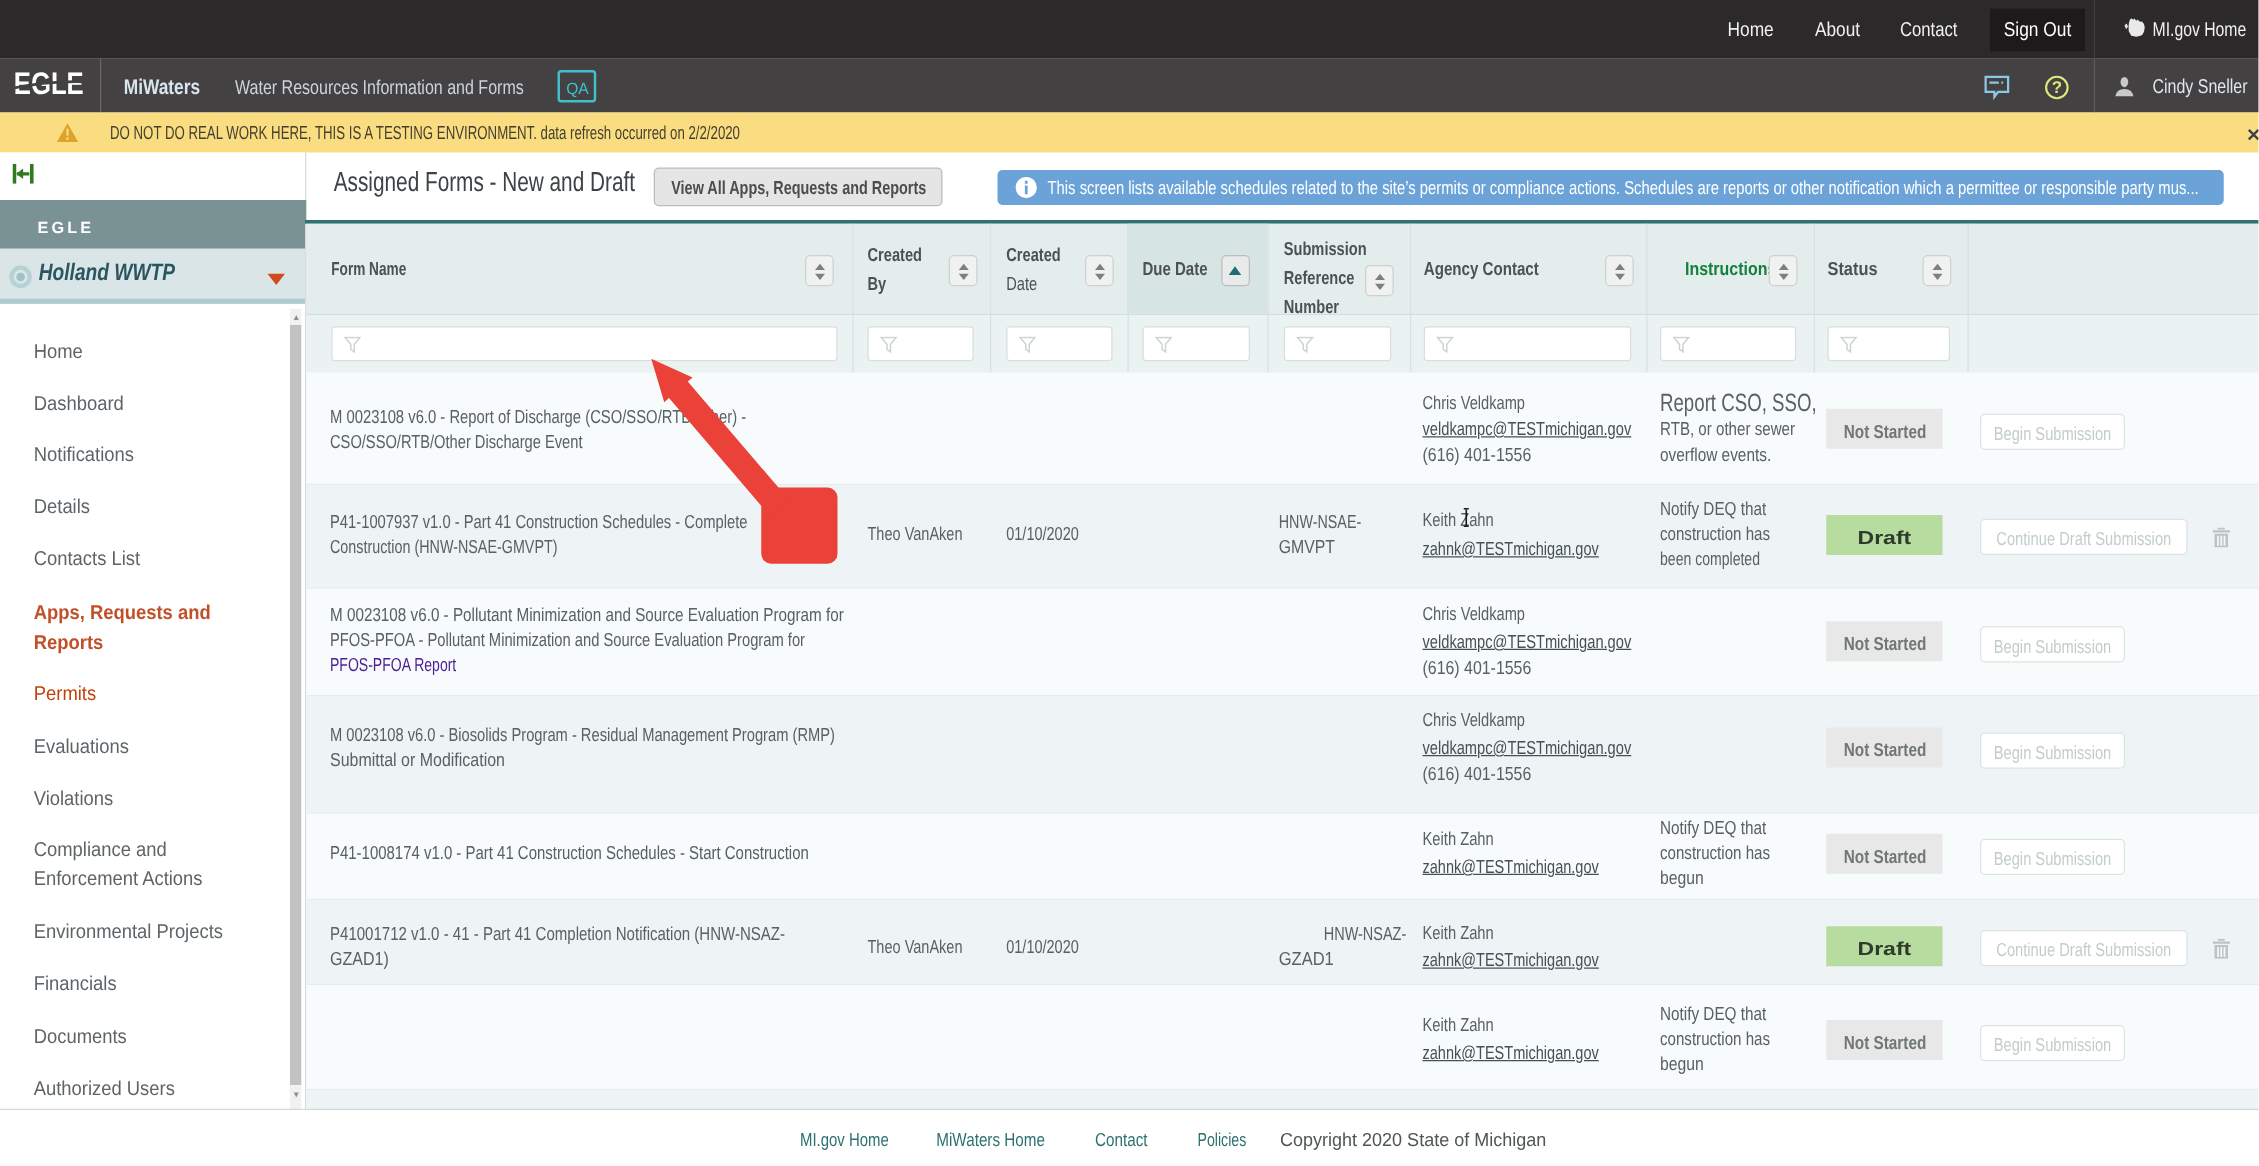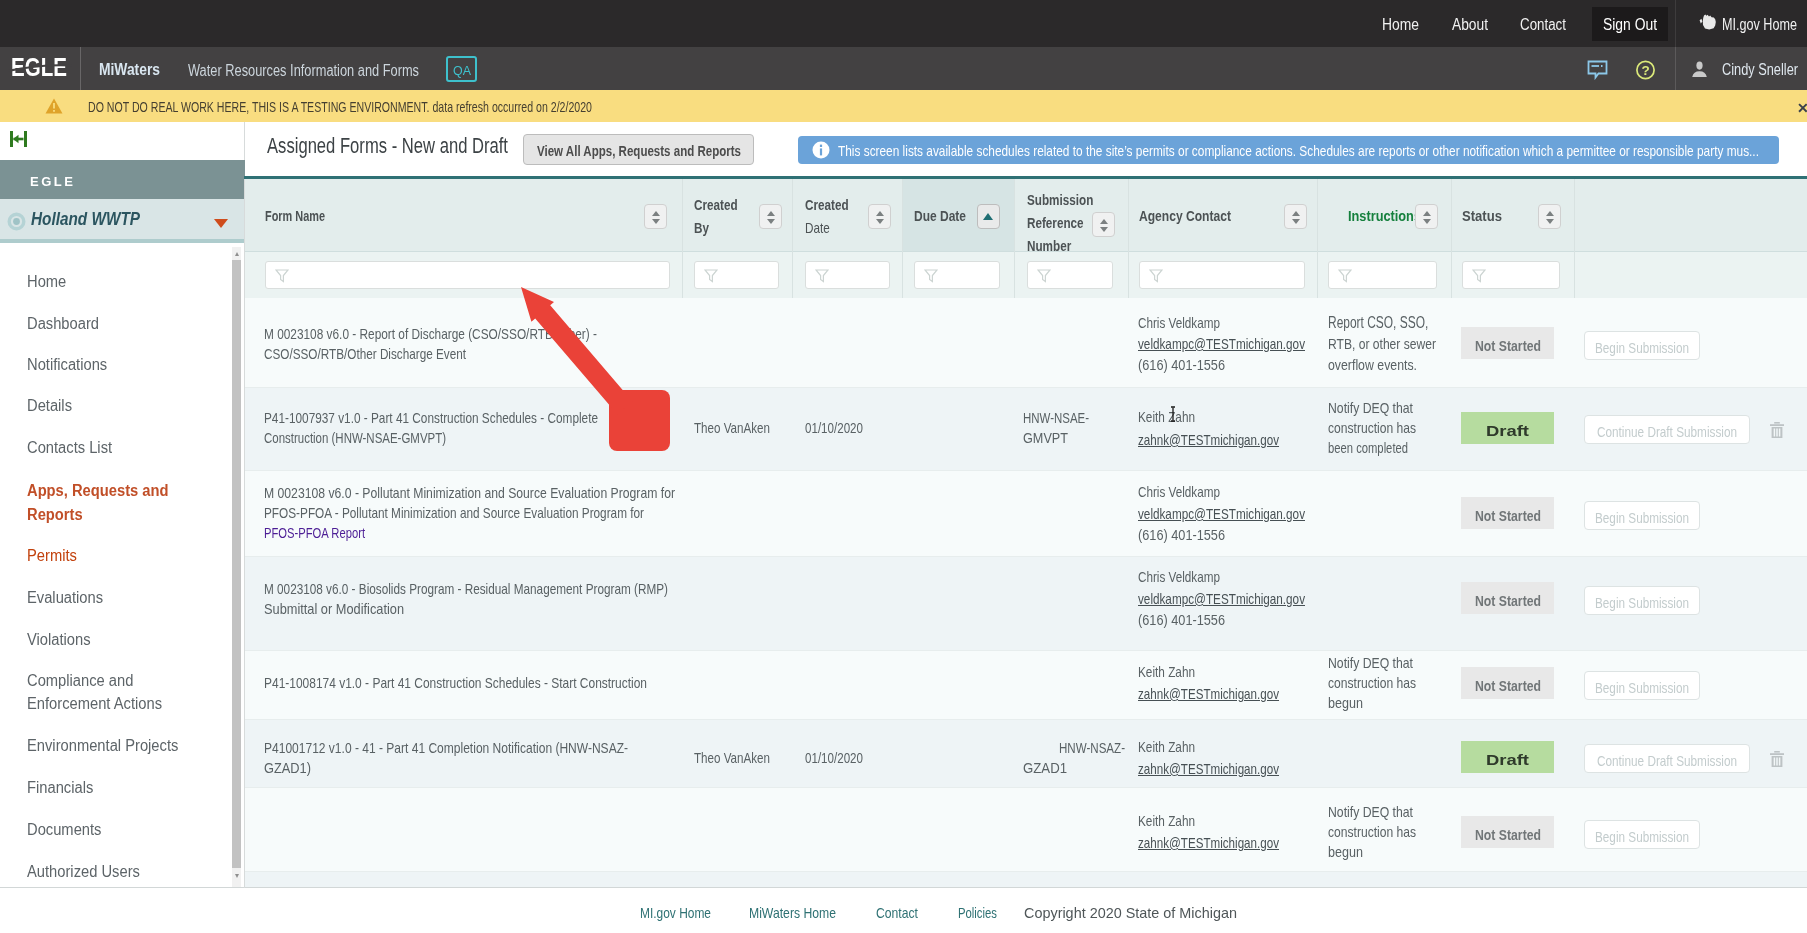--- a/index.html
+++ b/index.html
@@ -202,21 +202,21 @@
       <svg style="position:absolute;left:9px;top:7px;" width="14" height="14" viewBox="0 0 14 14">
         <path d="M1 1 h12 l-4.6 5.5 v6 l-2.8 -2 v-4 z" fill="none" stroke="#ccd4d2" stroke-width="1.2"></path>
       </svg>
     </div>
 <div class="abs" style="left:245px; top:298px; width:1562px; height:90px; background:#f7fbfb; border-bottom:1px solid #e7eded;"></div>
 <div class="tx" style="left:264px; top:324px; font-size:15px; color:#596164;"><span class="sq" style="transform:scaleX(0.7899);">M 0023108 v6.0 - Report of Discharge (CSO/SSO/RTB/Other) -</span></div>
 <div class="tx" style="left:264px; top:344px; font-size:15px; color:#596164;"><span class="sq" style="transform:scaleX(0.7825);">CSO/SSO/RTB/Other Discharge Event</span></div>
 <div class="tx" style="left:1138px; top:313px; font-size:15px; color:#596164;"><span class="sq" style="transform:scaleX(0.7806);">Chris Veldkamp</span></div>
 <div class="tx" style="left:1138px; top:334px; font-size:15px; color:#475054;"><span class="sq" style="transform:scaleX(0.7817); text-decoration:underline;">veldkampc@TESTmichigan.gov</span></div>
 <div class="tx" style="left:1138px; top:355px; font-size:15px; color:#596164;"><span class="sq" style="transform:scaleX(0.8482);">(616) 401-1556</span></div>
-<div class="tx" style="left:1328px; top:313px; font-size:16px; color:#596164;"><span class="sq" style="transform:scaleX(0.7468);">Report CSO, SSO,</span></div>
+<div class="tx" style="left:1328px; top:313px; font-size:20px; color:#596164;"><span class="sq" style="transform:scaleX(0.7468);">Report CSO, SSO,</span></div>
 <div class="tx" style="left:1328px; top:334px; font-size:15px; color:#596164;"><span class="sq" style="transform:scaleX(0.8063);">RTB, or other sewer</span></div>
 <div class="tx" style="left:1328px; top:355px; font-size:15px; color:#596164;"><span class="sq" style="transform:scaleX(0.8212);">overflow events.</span></div>
 <div class="abs" style="left:1461px; top:327px; width:93px; height:32px; background:#e8e8e8;"></div>
 <div class="tx" style="left:1474.5px; top:336px; font-size:15px; color:#717678; font-weight:bold;"><span class="sq" style="transform:scaleX(0.8165);">Not Started</span></div>
 <div class="abs" style="left:1584px; top:331px; width:116px; height:29px; background:#fff; border:1px solid #dde3e3; border-radius:4px;"></div>
 <div class="tx" style="left:1595.0px; top:338px; font-size:15px; color:#c3cccd;"><span class="sq" style="transform:scaleX(0.7829);">Begin Submission</span></div>
 <div class="abs" style="left:245px; top:388px; width:1562px; height:83px; background:#eef4f6; border-bottom:1px solid #e7eded;"></div>
 <div class="tx" style="left:264px; top:408px; font-size:15px; color:#596164;"><span class="sq" style="transform:scaleX(0.7870);">P41-1007937 v1.0 - Part 41 Construction Schedules - Complete</span></div>
 <div class="tx" style="left:264px; top:428px; font-size:15px; color:#596164;"><span class="sq" style="transform:scaleX(0.7644);">Construction (HNW-NSAE-GMVPT)</span></div>
 <div class="tx" style="left:694px; top:418px; font-size:15px; color:#596164;"><span class="sq" style="transform:scaleX(0.7745);">Theo VanAken</span></div>

